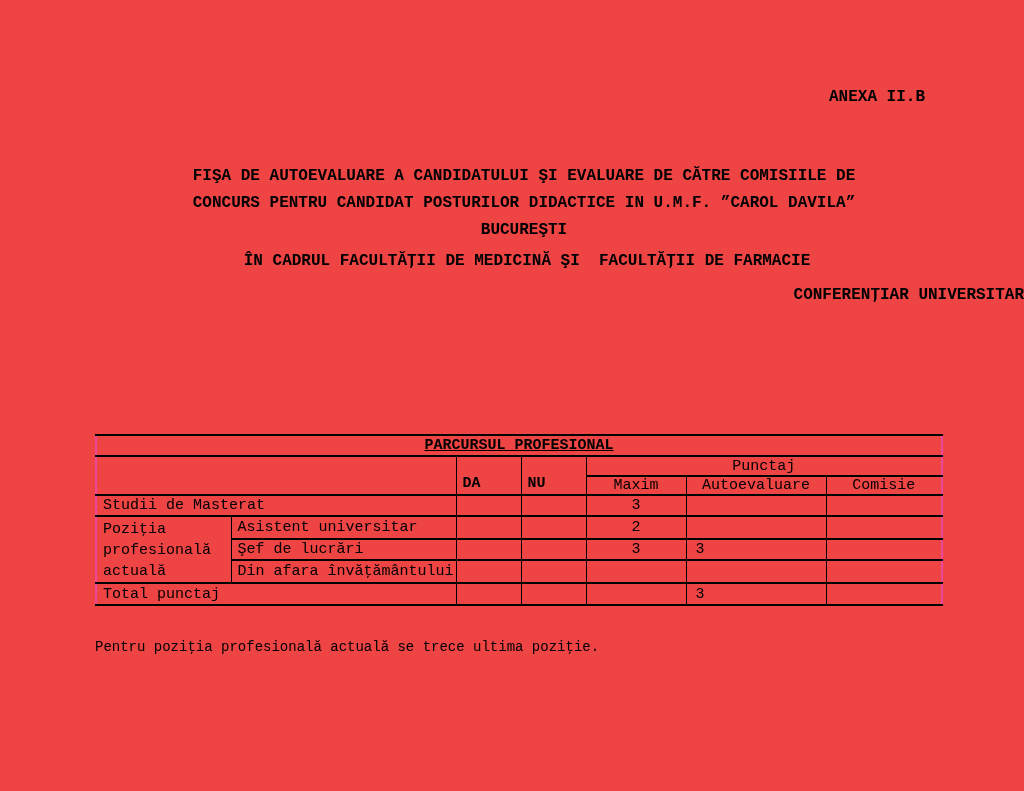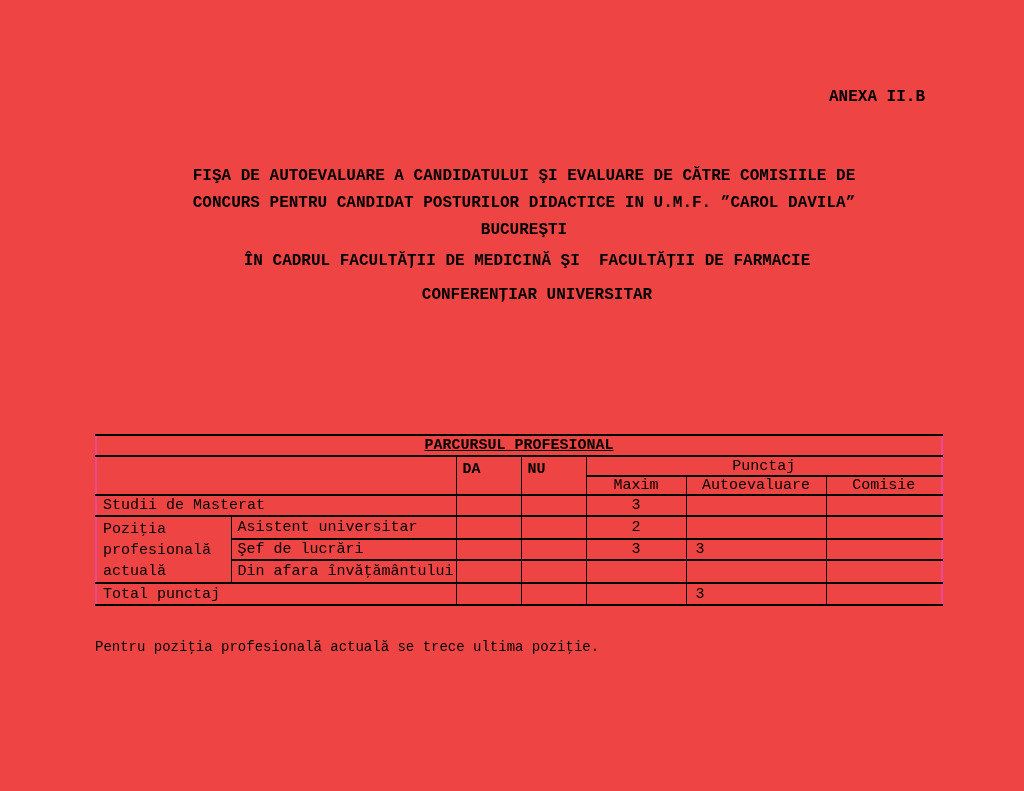--- a/index.html
+++ b/index.html
@@ -43,21 +43,21 @@
     text-align: center;
     font-weight: bold;
     font-size: 16px;
     white-space: pre-wrap;
   }
   .position-line {
     position: absolute;
     top: 286px;
     left: 50px;
     width: 974px;
-    text-align: center;
+    text-align: right;
     font-weight: bold;
     font-size: 16px;
   }
   .candidate-line {
     position: absolute;
     top: 361px;
     left: 117px;
     font-weight: bold;
     font-size: 16px;
   }
@@ -81,21 +81,21 @@
     white-space: nowrap;
   }
   .eval-table .th-title {
     font-weight: bold;
     text-align: center;
     text-decoration: underline;
   }
   .eval-table .th-danu {
     font-weight: bold;
     vertical-align: top;
-    padding-top: 4px;
+    padding-top: 18px;
   }
   .eval-table .c-center { text-align: center; }
   .eval-table .group-cell {
     vertical-align: top;
     white-space: normal;
     line-height: 21px;
     padding-top: 2px;
   }
   .eval-table .val-left { padding-left: 9px; }
   .eval-table tr.body-row .col-comisie { border-left-color: #808080; }

